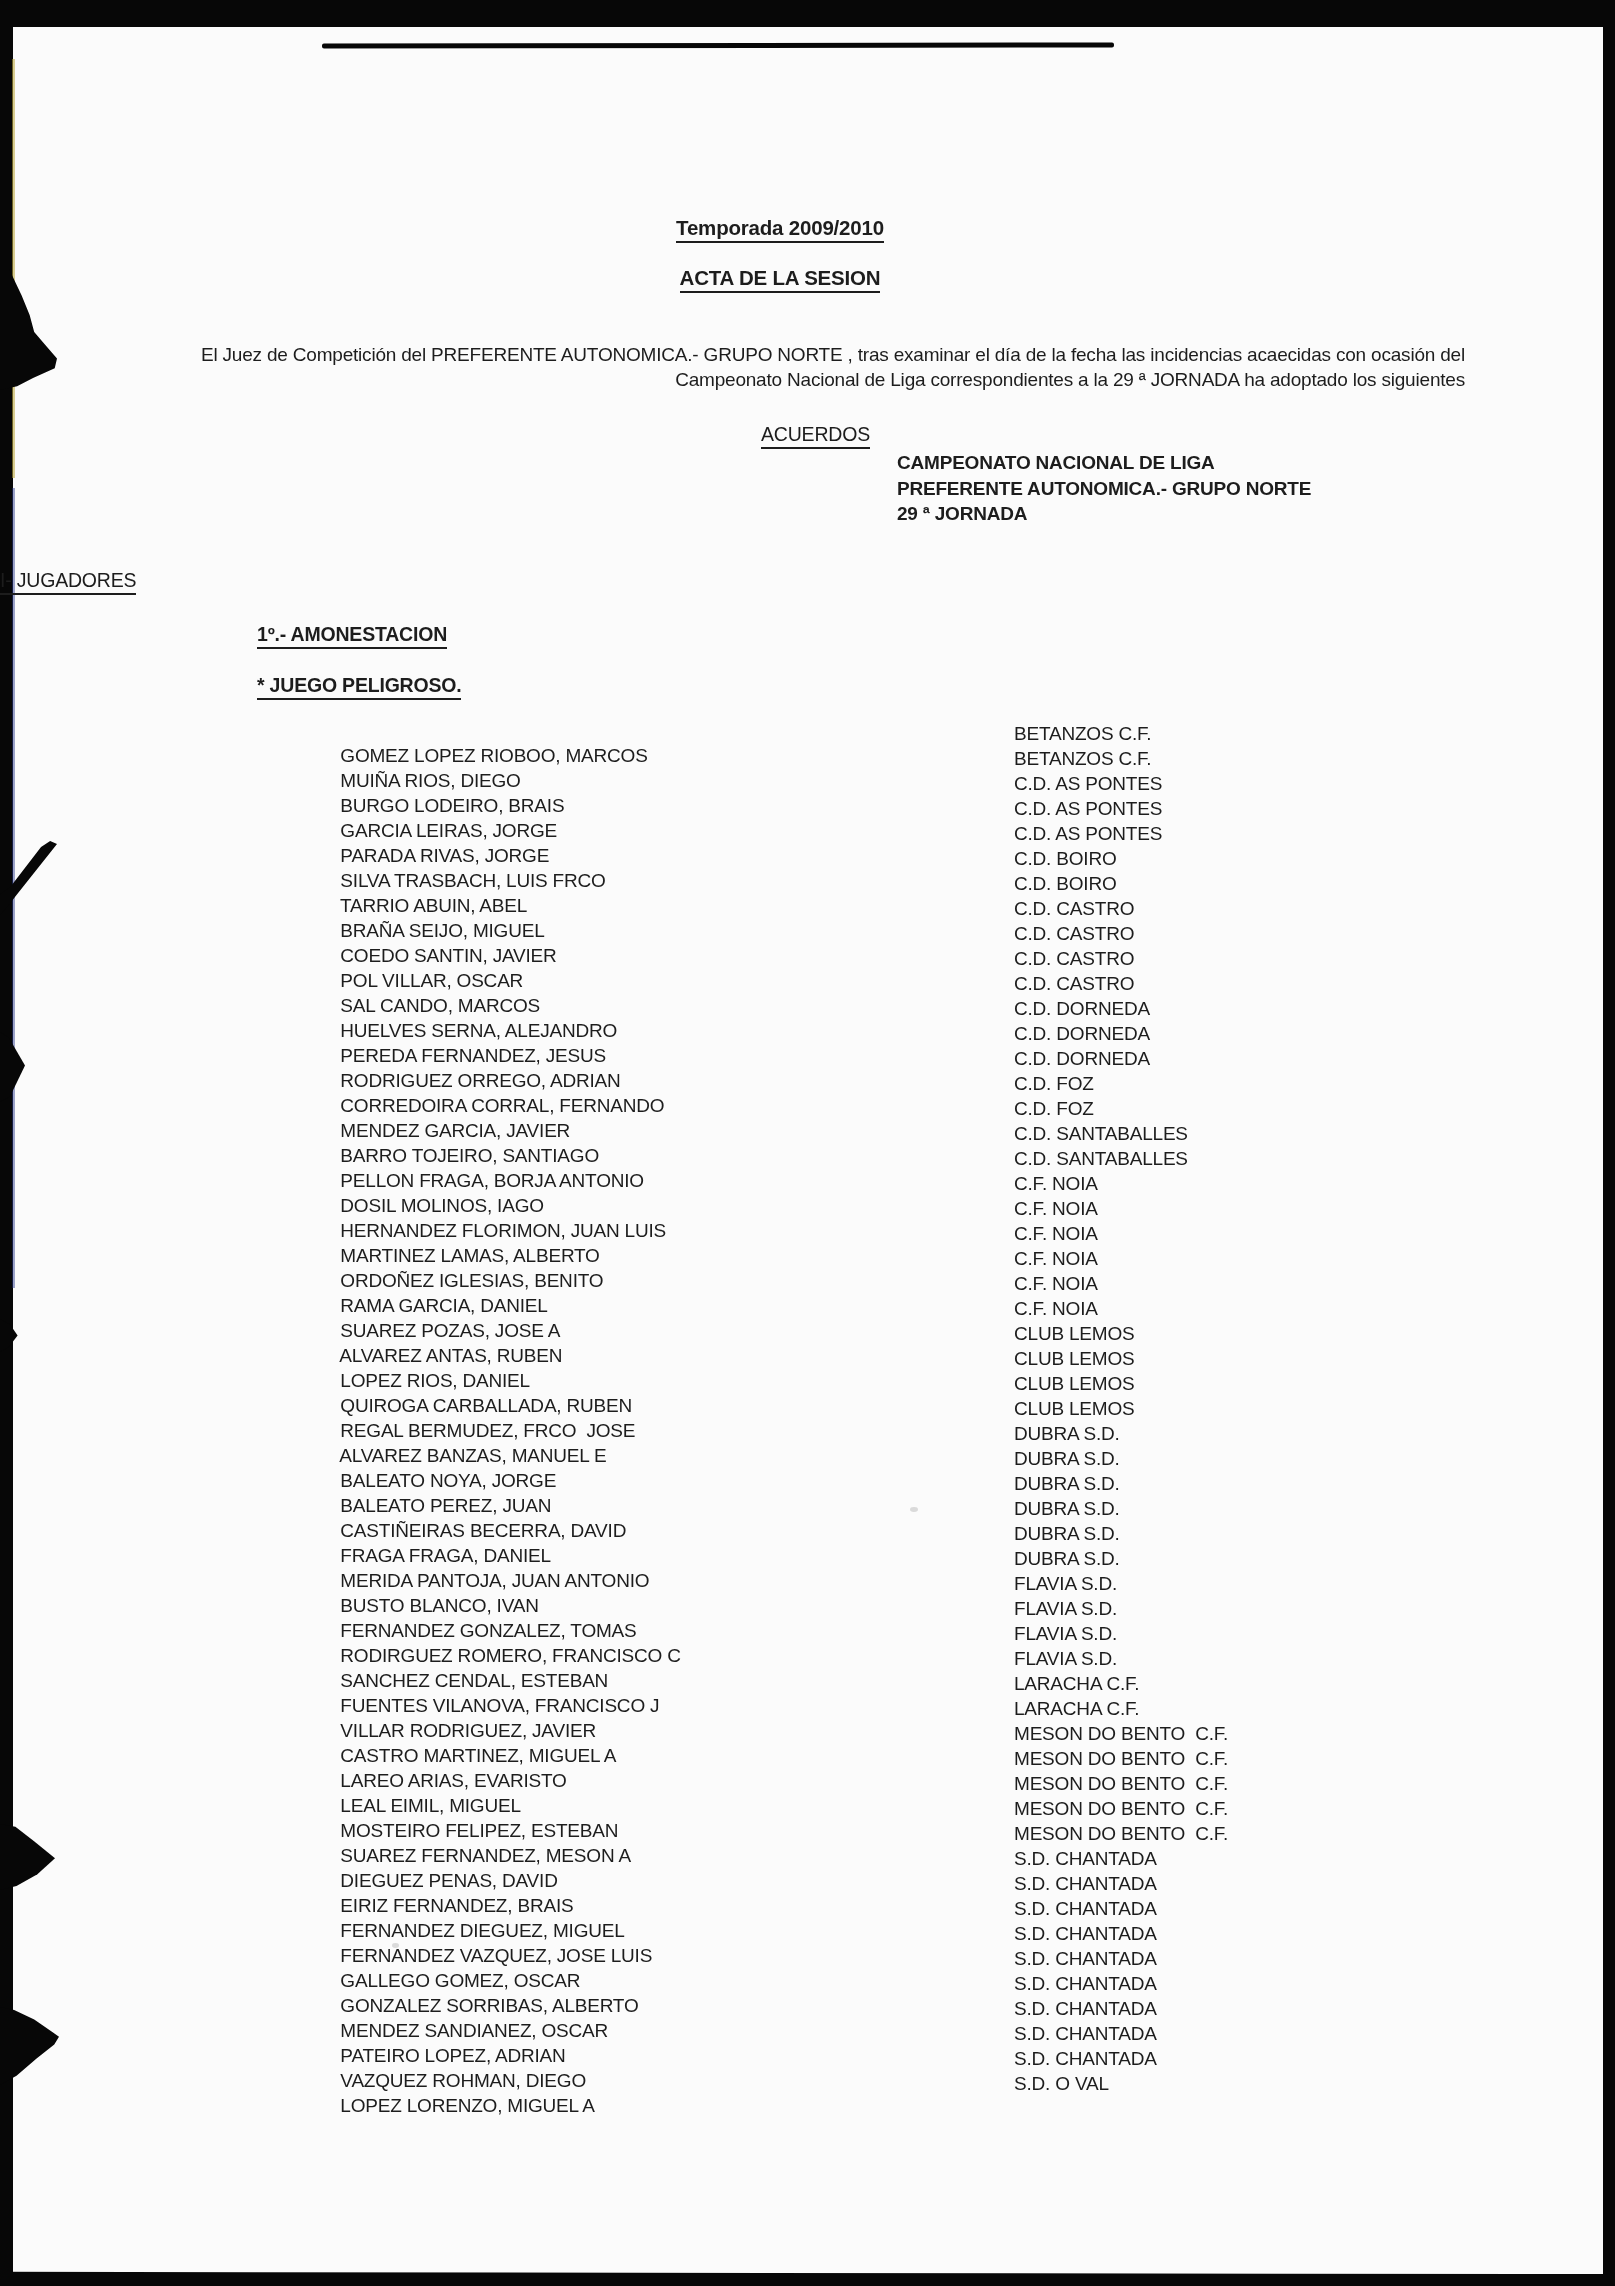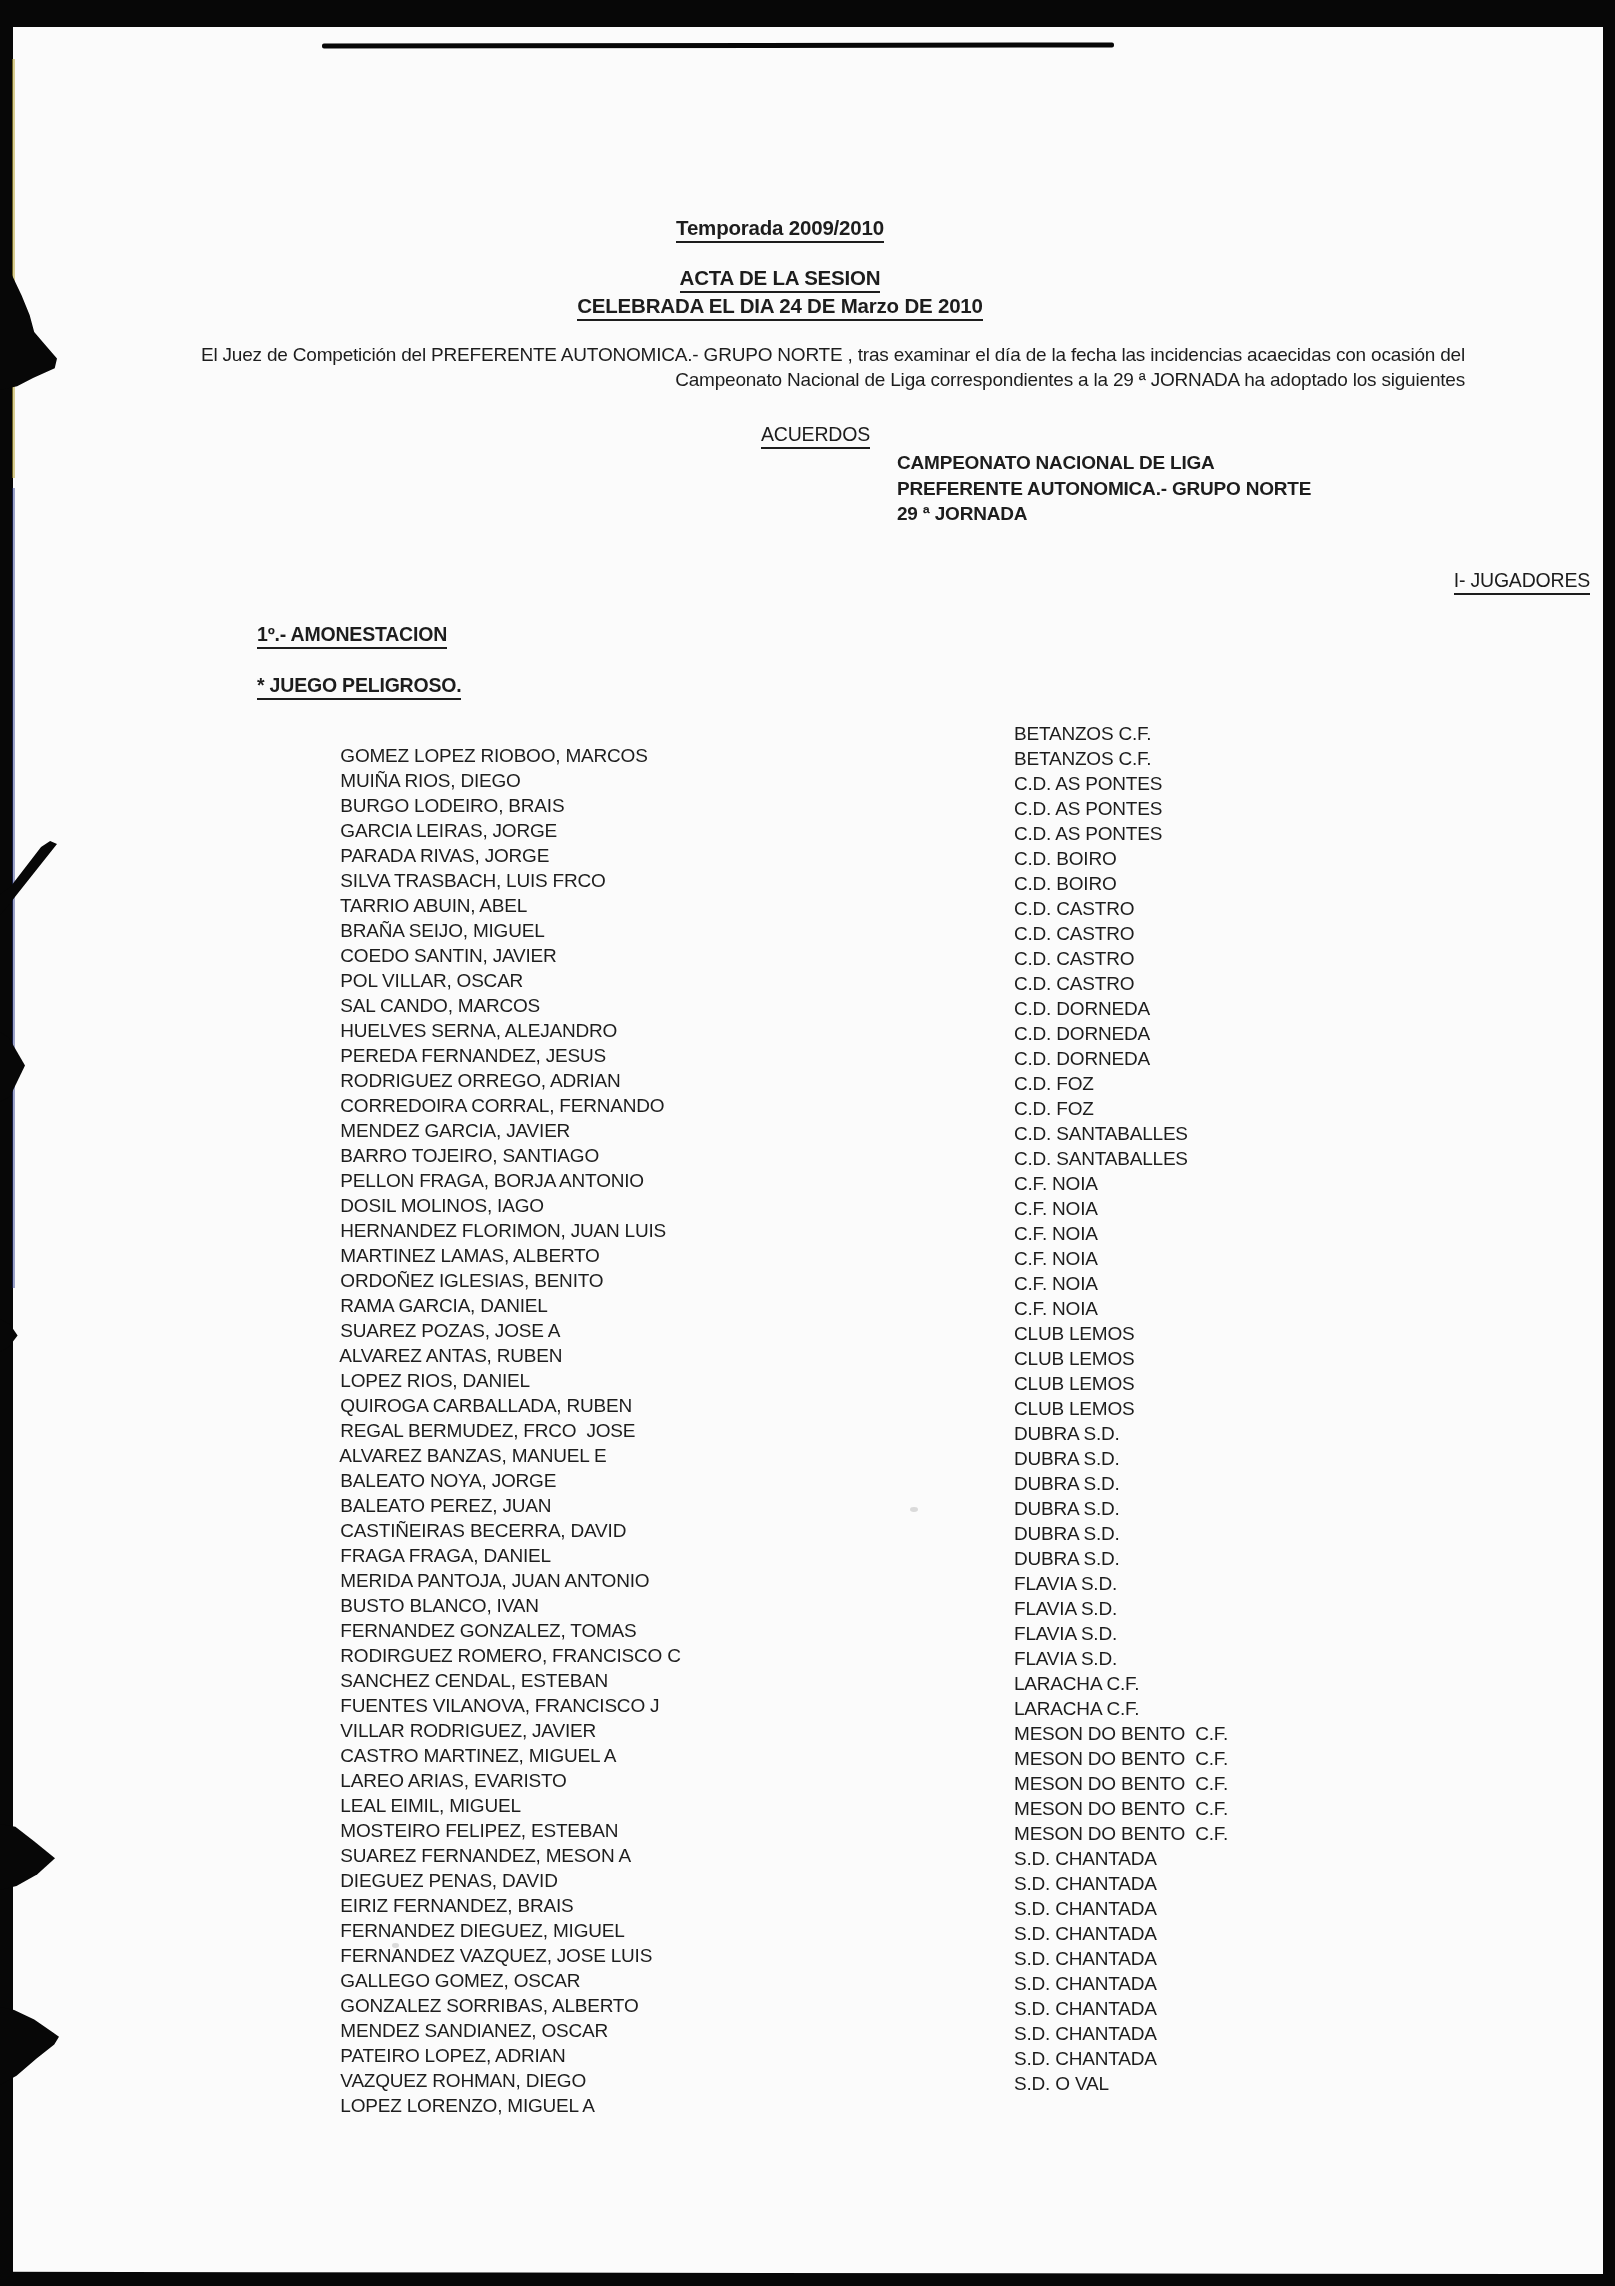--- a/index.html
+++ b/index.html
@@ -43,21 +43,21 @@
   
   .txt{position:absolute;color:var(--text,#1d1d1d);letter-spacing:-0.2px;}
   .bold{font-weight:bold;}
   .ul{display:inline-block;border-bottom:2.9px solid var(--text,#1d1d1d);padding-bottom:1px;}
   .center-wrap{left:0;width:1560px;text-align:center;}
   .doc-title{top:216px;font-size:20.5px;}
   .acta{top:265px;font-size:20.5px;line-height:25px;}
   .intro{left:178px;top:342px;width:1287px;font-size:19px;line-height:25px;text-align:right;}
   .acuerdos-wrap{top:423px;left:0;width:1631px;text-align:center;font-size:19.5px;}
   .competition{left:897px;top:450px;font-size:19px;line-height:25.6px;}
-  .jugadores-wrap{top:569px;left:0;width:1590px;text-align:right;font-size:19.5px;}
+  .jugadores-wrap{top:569px;left:0;width:1590px;text-align:left;font-size:19.5px;}
   .amonestacion{left:257px;top:623px;font-size:19.5px;}
   .juego{left:257px;top:674px;font-size:19.5px;}
   .sanctions{position:absolute;left:320px;top:723px;width:1151px;font-size:19px;color:var(--text,#1d1d1d);}
   .row{height:25px;position:relative;white-space:pre;letter-spacing:-0.2px;}
   .row .club{position:absolute;left:694px;top:0;text-align:right;}
   
   .speck{position:absolute;background:rgba(120,120,120,.25);border-radius:50%;}
 </style>
 </head>
 <body style="--page-bg: #fbfbfb; --scan-black: #070707; --text: #1d1d1d;">
@@ -79,21 +79,20 @@
 <div class="blob blob-f"></div>
 <div class="speck" style="left:392px;top:1943px;width:6.8px;height:4.9px;"></div>
 <div class="speck" style="left:910px;top:1507px;width:7.8px;height:4.9px;"></div>
 
 <div class="txt bold center-wrap doc-title">
   <span class="ul">Temporada 2009/2010</span>
 </div>
 
 <div class="txt bold center-wrap acta">
   <div><span class="ul">ACTA DE LA SESION</span></div>
-  <div><span class="ul">CELEBRADA EL DIA 24 DE Marzo DE 2010</span></div>
 </div>
 
 <div class="txt intro">El Juez de Competición del PREFERENTE AUTONOMICA.- GRUPO NORTE , tras examinar el día de la fecha las incidencias acaecidas con ocasión del Campeonato Nacional de Liga correspondientes a la 29 ª JORNADA ha adoptado los siguientes</div>
 
 <div class="txt acuerdos-wrap">
   <span class="ul">ACUERDOS</span>
 </div>
 
 <div class="txt bold competition">
   <div>CAMPEONATO NACIONAL DE LIGA</div>

